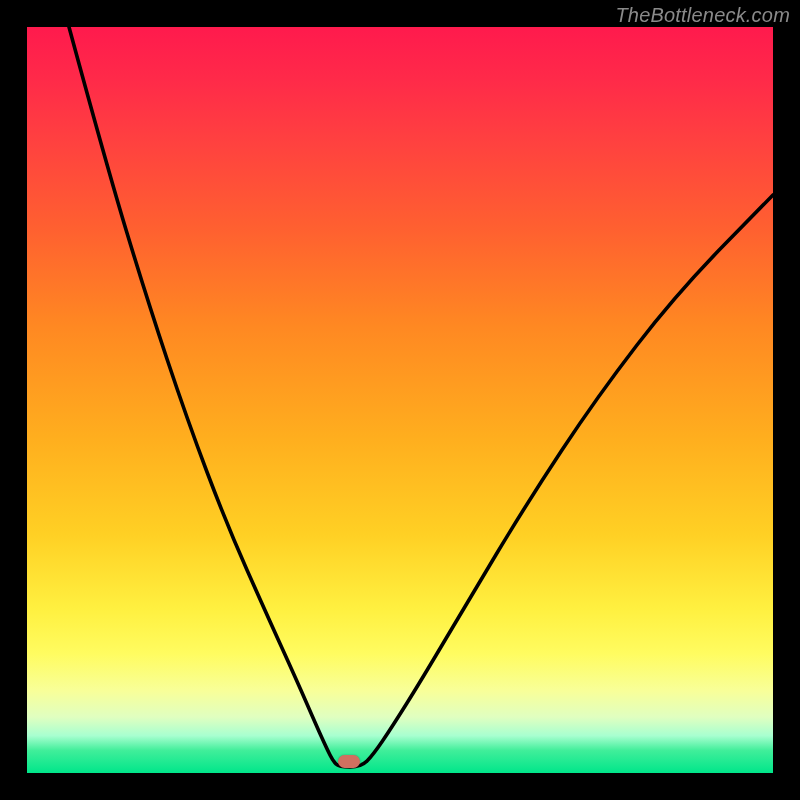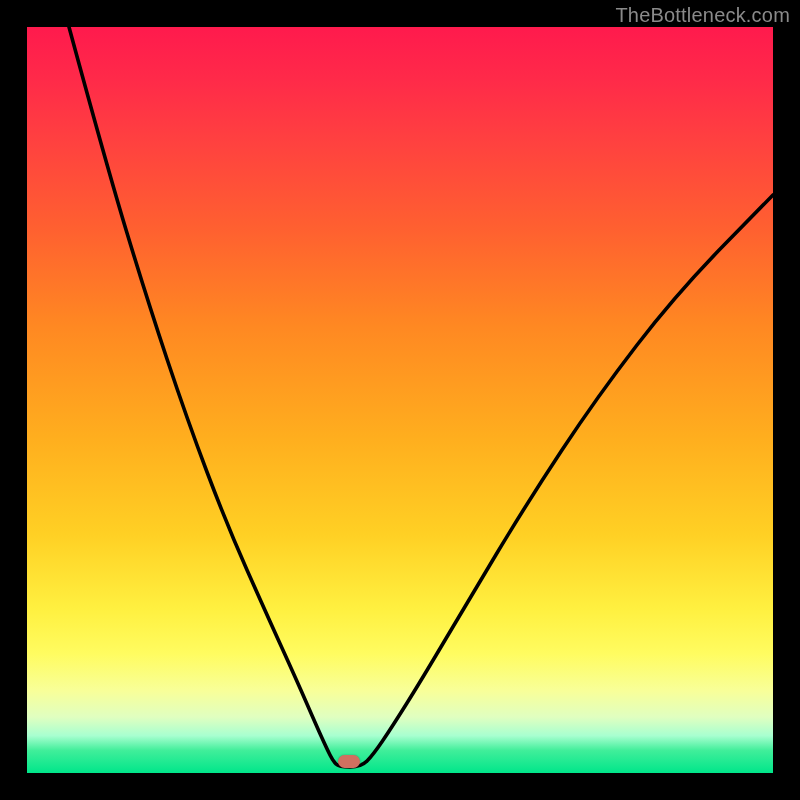--- a/index.html
+++ b/index.html
@@ -56,20 +56,21 @@
   }
   .watermark {
     position: absolute;
     top: 4px;
     right: 10px;
     color: #8a8a8a;
     font-size: 20px;
     font-weight: 500;
     letter-spacing: 0.2px;
     user-select: none;
+    font-style: italic;
   }
 </style>
 </head>
 <body>
 
 <div class="watermark">TheBottleneck.com</div>
 
 <div class="frame">
   <div class="gradient"></div>
 

